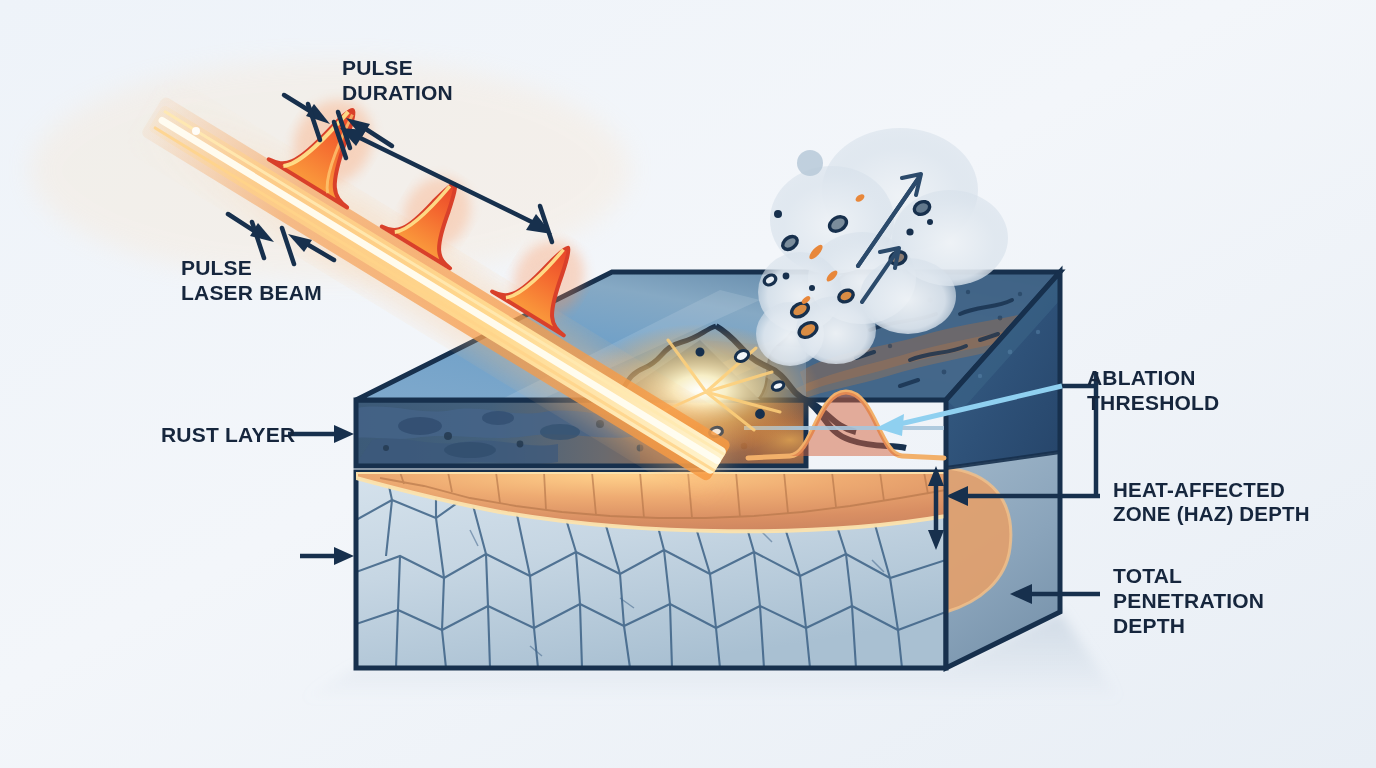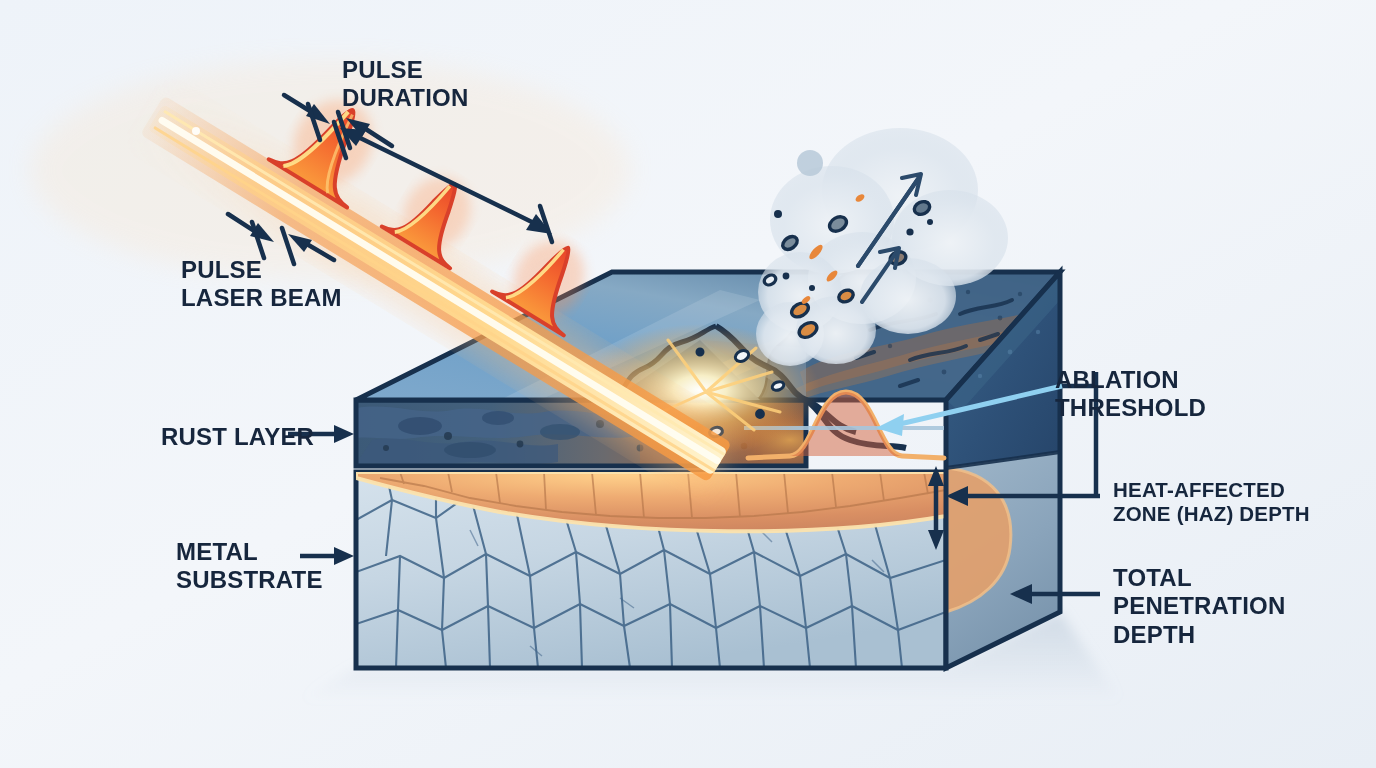--- a/index.html
+++ b/index.html
@@ -13,21 +13,21 @@
   .lbl{
     position:absolute;
     font-family:"Liberation Sans", sans-serif;
     font-weight:bold;
     color:#16263d;
     letter-spacing:0.2px;
     line-height:1.18;
     white-space:pre-line;
     text-transform:uppercase;
   }
-  .lbl.s22{font-size:24px;}
+  .lbl.s22{font-size:21px;}
   .lbl.s21{font-size:20.5px;}
 </style>
 </head>
 <body>
 
 <div id="stage">
 
   <svg class="layer" viewBox="0 0 1376 768">
     <defs>
 
@@ -446,23 +446,21 @@
         <line x1="282" y1="228" x2="294" y2="264"></line>
       </g>
     </g>
   </svg>
 
   <div class="lbl s22" style="left:342px; top:56px;">PULSE
 DURATION</div>
   <div class="lbl s22" style="left:181px; top:256px;">PULSE
 LASER BEAM</div>
   <div class="lbl s22" style="left:161px; top:423px;">RUST LAYER</div>
-  <div class="lbl s22" style="left:176px; top:538px;">METAL
-SUBSTRATE</div>
-  <div class="lbl s22" style="left:1055px; top:366px;">ABLATION
+  <div class="lbl s22" style="left:1087px; top:366px;">ABLATION
 THRESHOLD</div>
   <div class="lbl s22" style="left:1113px; top:564px;">TOTAL
 PENETRATION
 DEPTH</div>
   <div class="lbl s21" style="left:1113px; top:478px;">HEAT-AFFECTED
 ZONE (HAZ) DEPTH</div>
 
 </div>
 
 </body></html>

